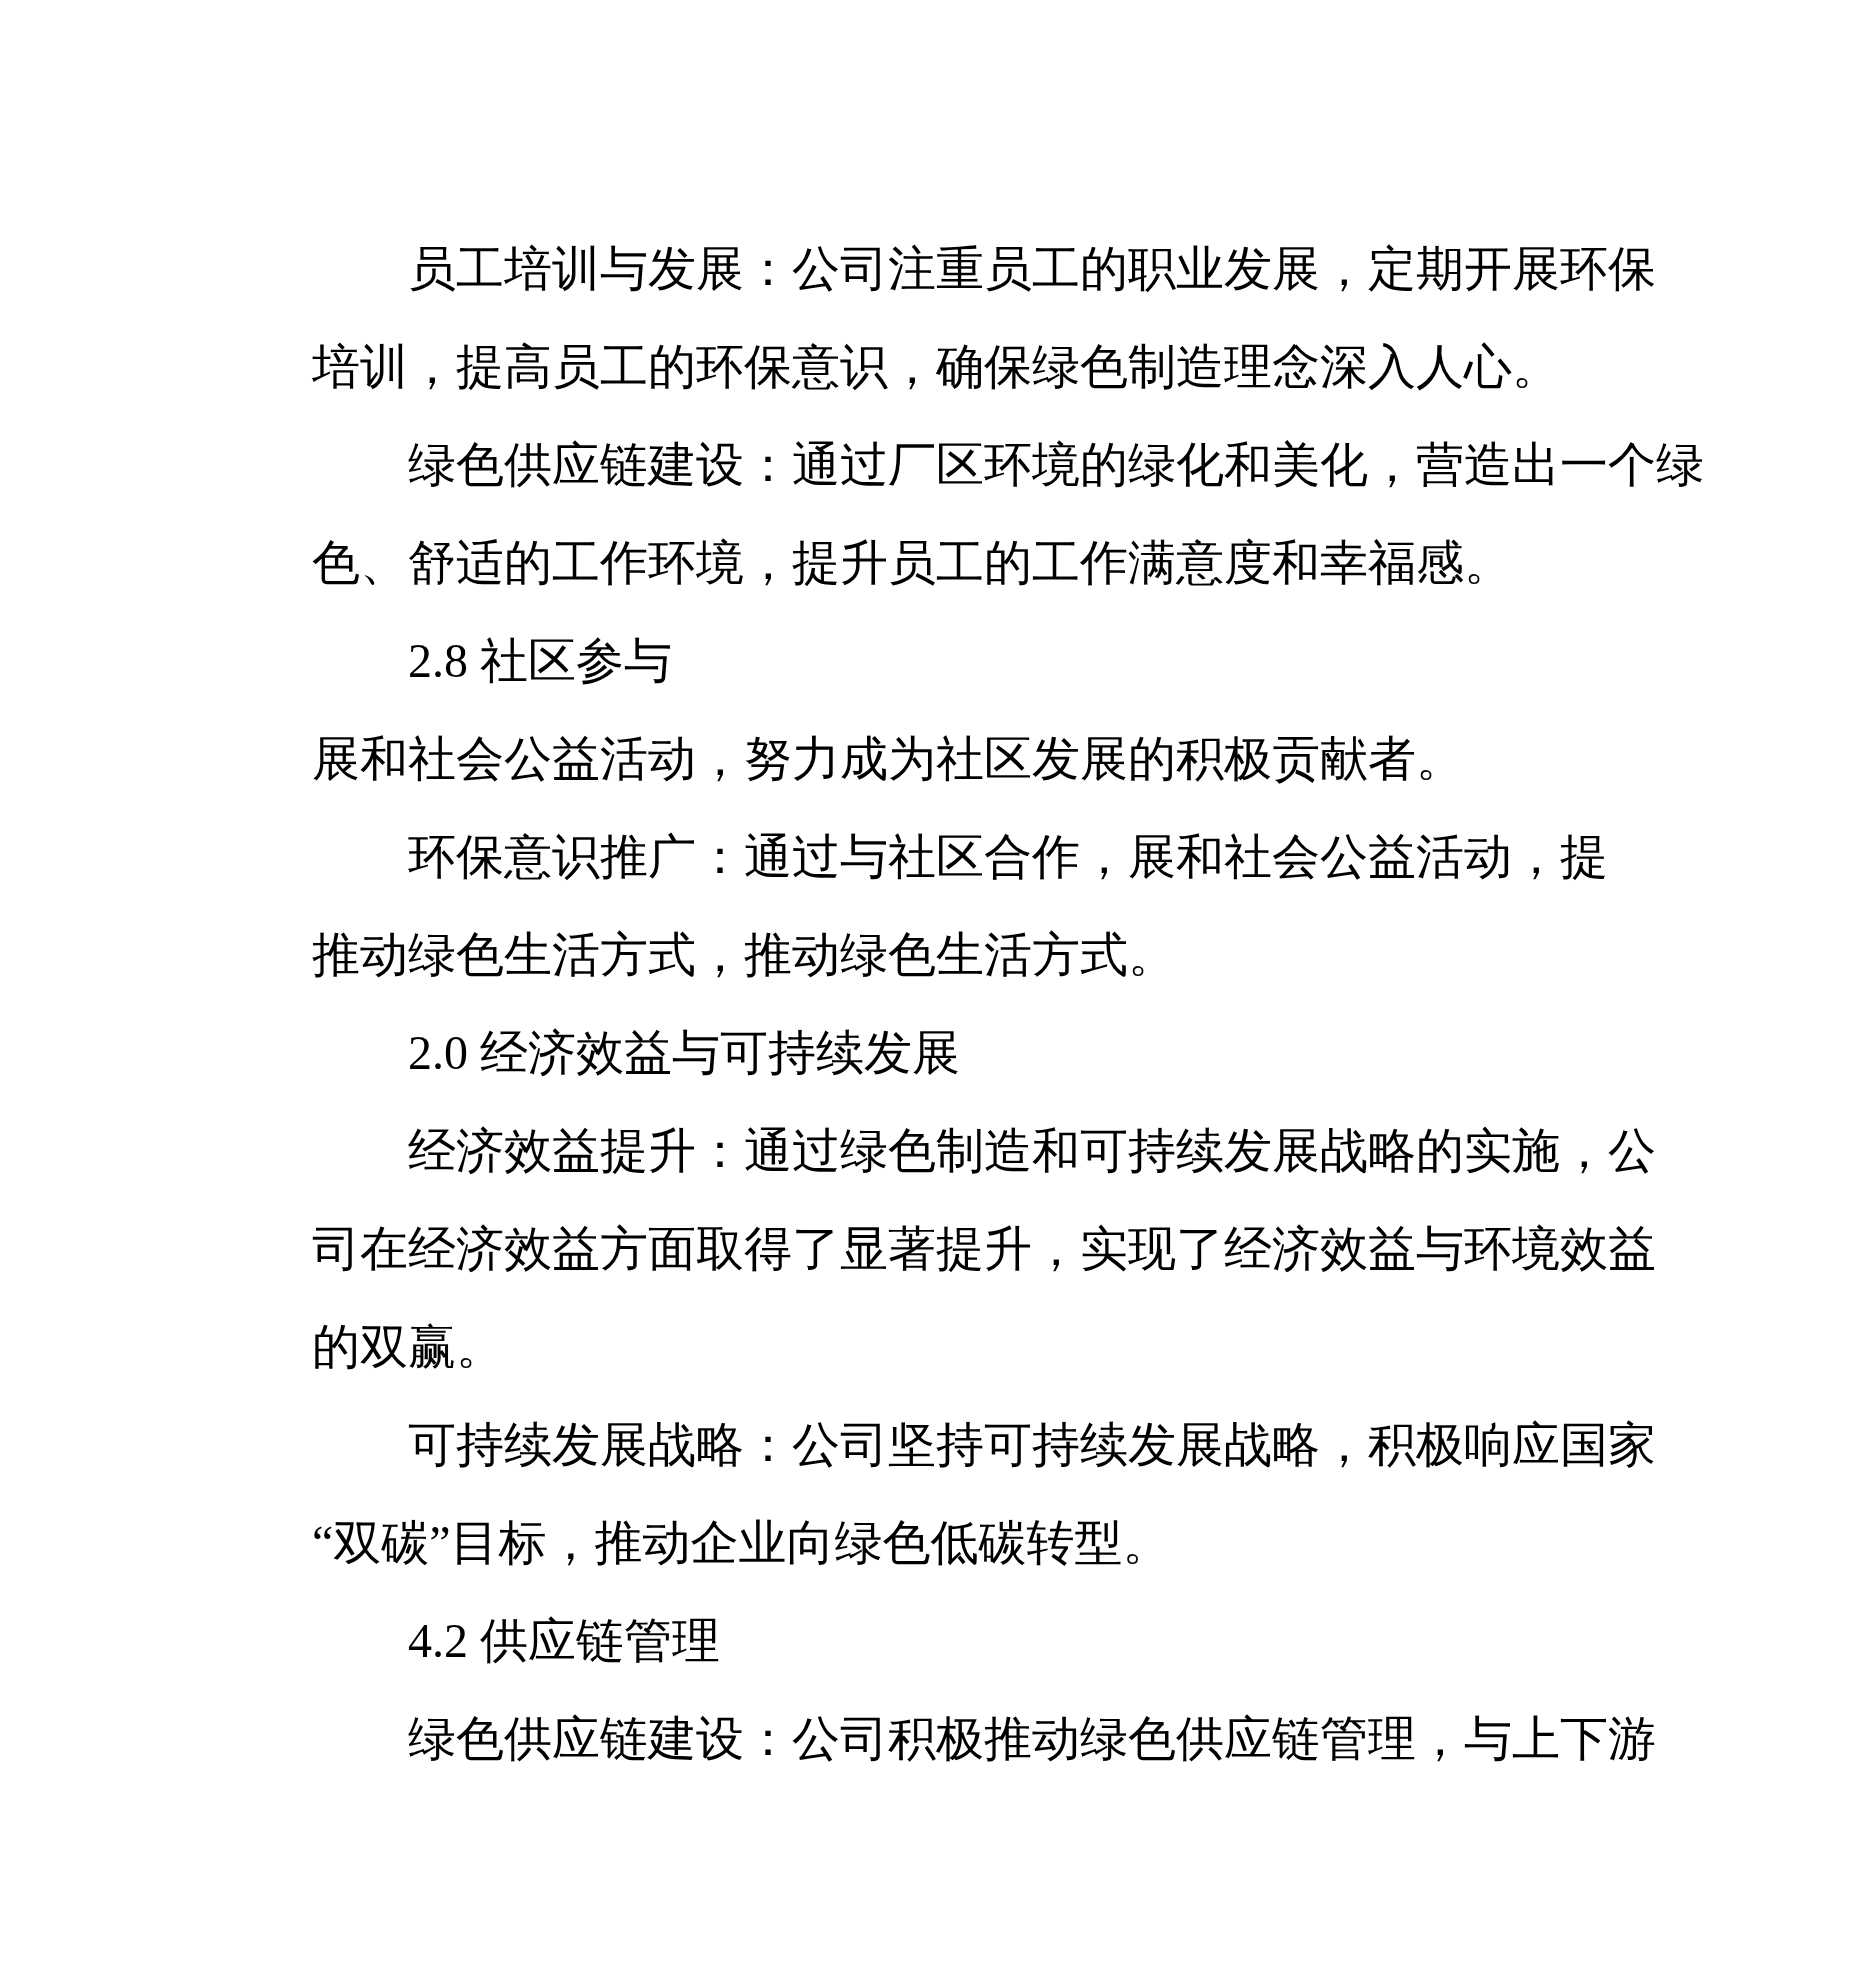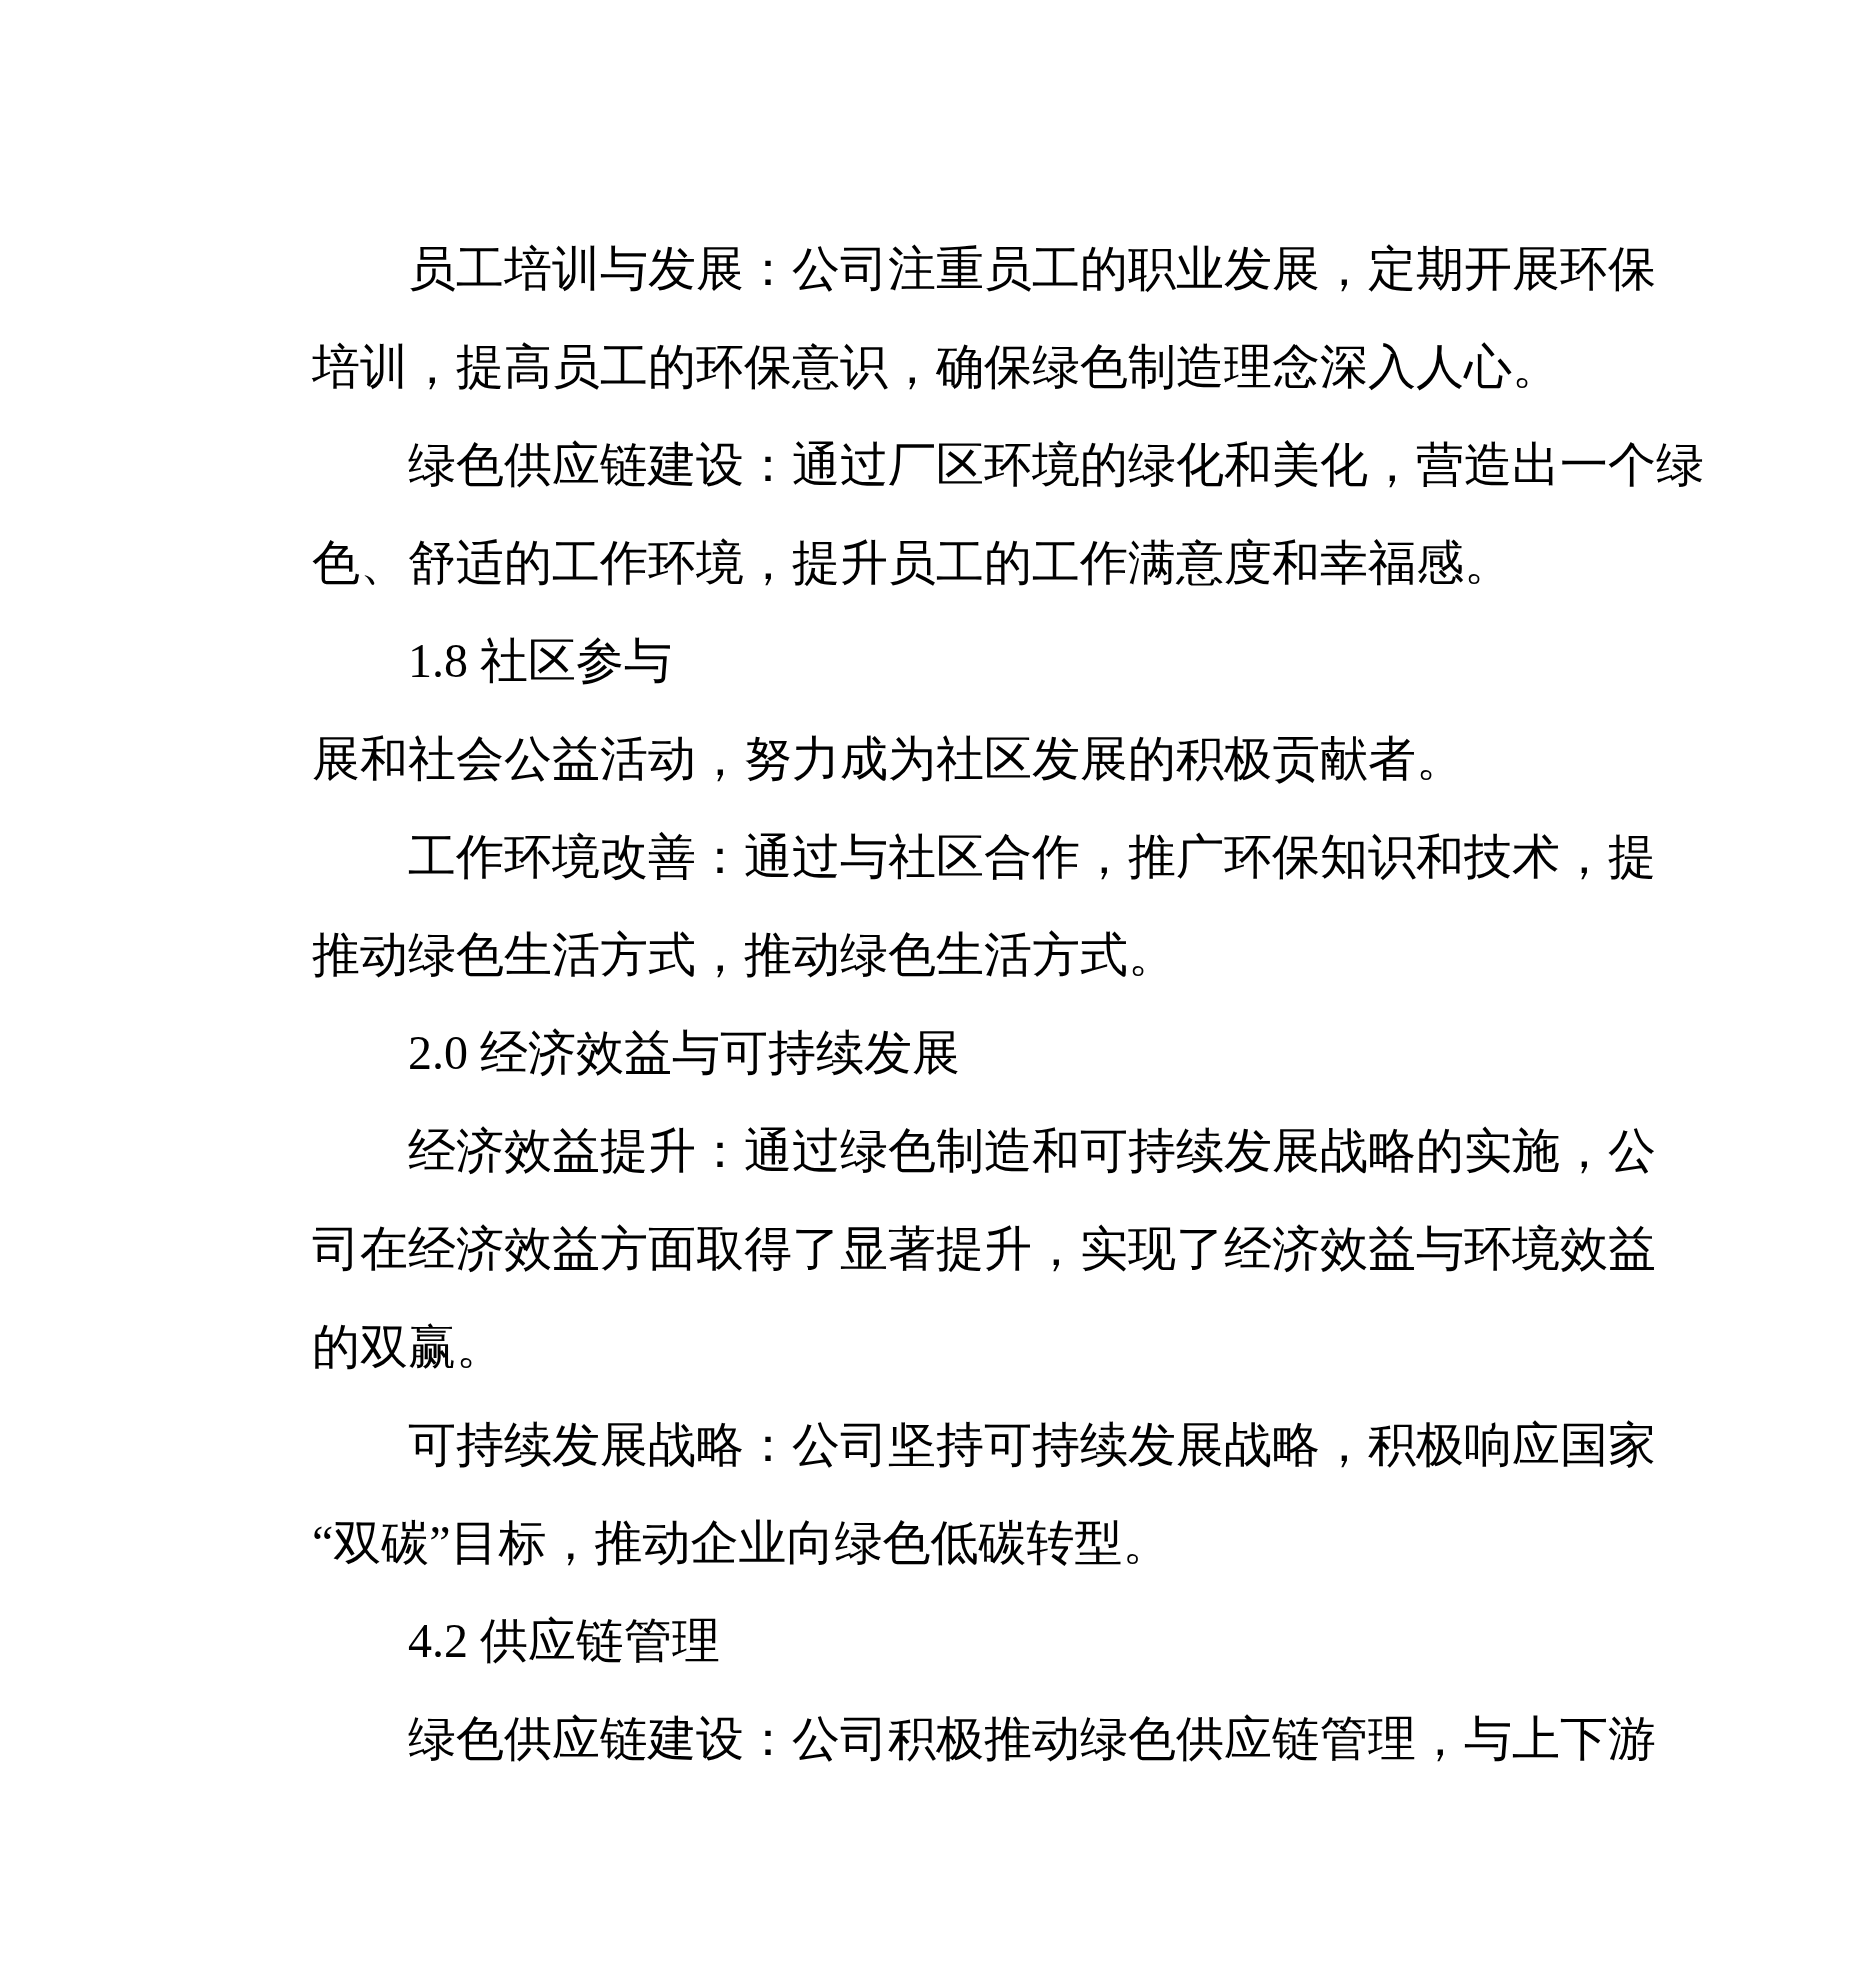--- a/index.html
+++ b/index.html
@@ -38,23 +38,23 @@
 </style>
 </head>
 <body>
 
 <div class="page">
   <div class="doc-content">
     <div class="doc-line indent">员工培训与发展：公司注重员工的职业发展，定期开展环保</div>
     <div class="doc-line">培训，提高员工的环保意识，确保绿色制造理念深入人心。</div>
     <div class="doc-line indent">绿色供应链建设：通过厂区环境的绿化和美化，营造出一个绿</div>
     <div class="doc-line">色、舒适的工作环境，提升员工的工作满意度和幸福感。</div>
-    <div class="doc-line indent">1.8 社区参与</div>
+    <div class="doc-line indent">2.8 社区参与</div>
     <div class="doc-line">展和社会公益活动，努力成为社区发展的积极贡献者。</div>
-    <div class="doc-line indent">工作环境改善：通过与社区合作，推广环保知识和技术，提</div>
+    <div class="doc-line indent">环保意识推广：通过与社区合作，展和社会公益活动，提</div>
     <div class="doc-line">推动绿色生活方式，推动绿色生活方式。</div>
     <div class="doc-line indent">2.0 经济效益与可持续发展</div>
     <div class="doc-line indent">经济效益提升：通过绿色制造和可持续发展战略的实施，公</div>
     <div class="doc-line">司在经济效益方面取得了显著提升，实现了经济效益与环境效益</div>
     <div class="doc-line">的双赢。</div>
     <div class="doc-line indent">可持续发展战略：公司坚持可持续发展战略，积极响应国家</div>
     <div class="doc-line">“双碳”目标，推动企业向绿色低碳转型。</div>
     <div class="doc-line indent">4.2 供应链管理</div>
     <div class="doc-line indent">绿色供应链建设：公司积极推动绿色供应链管理，与上下游</div>
 

